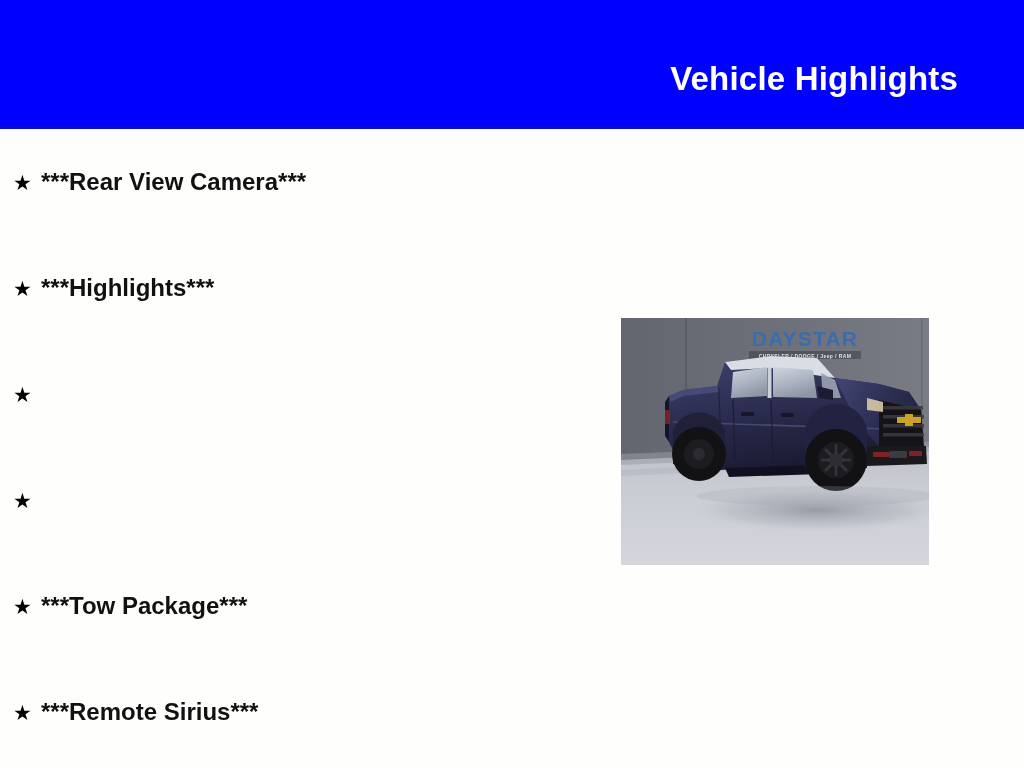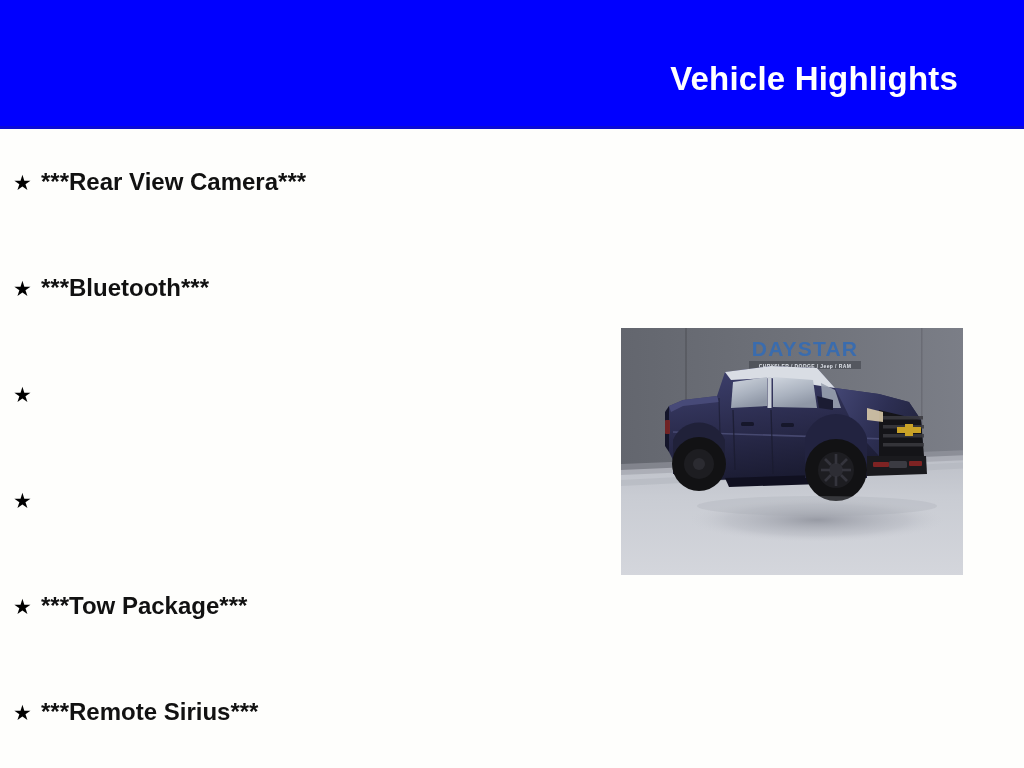--- a/index.html
+++ b/index.html
@@ -69,22 +69,22 @@
     font-weight: bold;
     color: #111111;
     line-height: 1;
     white-space: nowrap;
   }
 
   
   .vehicle-photo {
     position: absolute;
     left: 621px;
-    top: 328px;
-    width: 342px;
+    top: 318px;
+    width: 308px;
     height: 247px;
     overflow: hidden;
     background: #3b82f6;
   }
   .vehicle-photo svg {
     display: block;
     width: 370px;
     height: 247px;
   }
 </style>
@@ -97,21 +97,21 @@
 
 <ul class="highlights-list">
 
   <li class="highlight-item">
     <span class="bullet-star">★</span>
     <span class="highlight-text">***Rear View Camera***</span>
   </li>
 
   <li class="highlight-item">
     <span class="bullet-star">★</span>
-    <span class="highlight-text">***Bluetooth***</span>
+    <span class="highlight-text">***Highlights***</span>
   </li>
 
   <li class="highlight-item">
     <span class="bullet-star">★</span>
   </li>
 
   <li class="highlight-item">
     <span class="bullet-star">★</span>
   </li>
 

